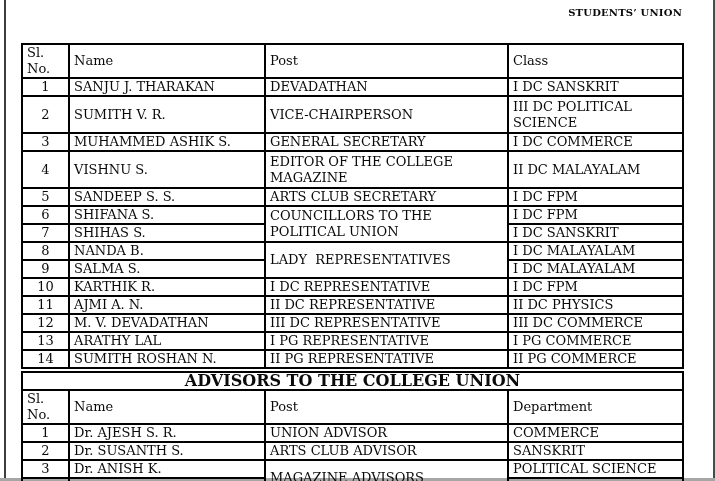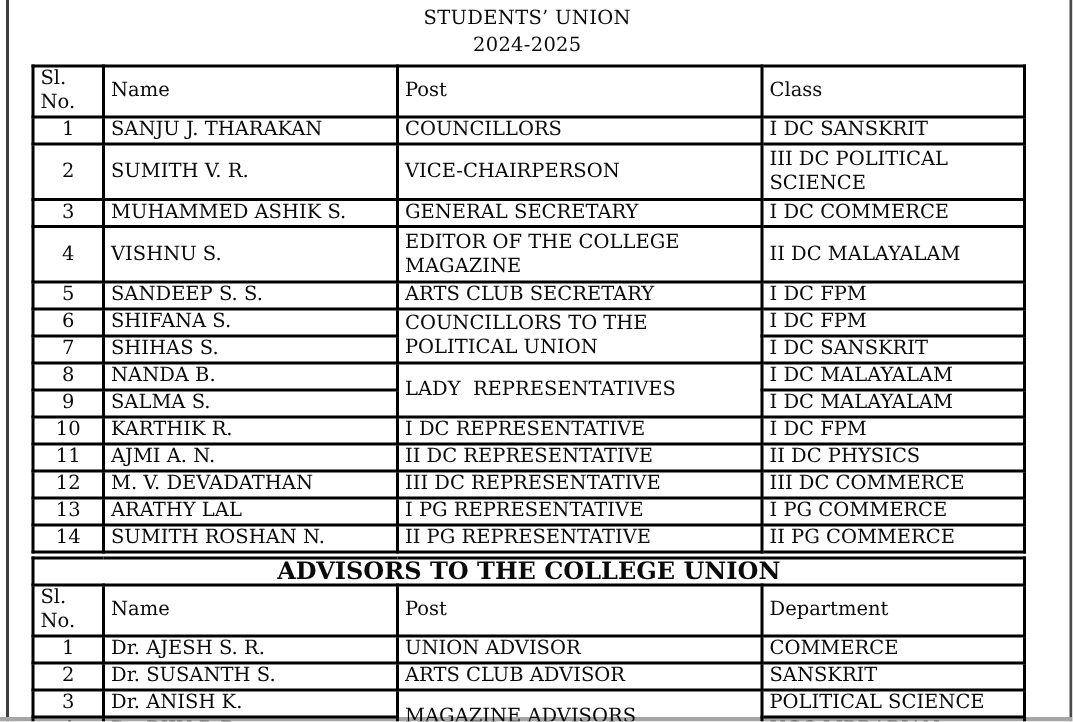--- a/index.html
+++ b/index.html
@@ -10,21 +10,21 @@
     color: #0a0a0a;
     font-family: "DejaVu Serif", "Liberation Serif", serif;
     overflow: hidden;
   }
   .edge-left  { position: absolute; left: 4px;  top: 0; width: 2px;  height: 100%; background: #3d3d3d; }
   .edge-right { position: absolute; right: 0;   top: 0; width: 2px;  height: 100%; background: #4a4a4a; }
   .edge-bottom{ position: absolute; left: 0; bottom: 0; width: 100%; height: 3px;  background: #a6a6a6; }
 
   .doc-title {
     position: absolute; top: 4px; left: 21px; width: 661px;
-    text-align: center; font-weight: normal; font-size: 13px; line-height: 18px;
+    text-align: right; font-weight: bold; font-size: 10px; line-height: 18px;
     letter-spacing: 0.2px;
   }
 
   table.doc-table {
     position: absolute; left: 21px;
     width: 661px;
     border-collapse: collapse;
     table-layout: fixed;
   }
   table.union    { top: 43px; }
@@ -52,41 +52,40 @@
 </head>
 <body>
 
 <div class="screen">
   <div class="edge-left"></div>
   <div class="edge-right"></div>
   <div class="edge-bottom"></div>
 
   <div class="doc-title">
     <div>STUDENTS’ UNION</div>
-    <div>2024-2025</div>
   </div>
 
   <table class="doc-table union">
     <colgroup>
       <col style="width:47px">
         <col style="width:196px">
         <col style="width:243px">
         <col style="width:175px">
     </colgroup>
     <tbody>
       <tr class="hdr">
         <th>Sl. No.</th>
         <th>Name</th>
         <th>Post</th>
         <th>Class</th>
       </tr>
       <tr>
         <td class="num">1</td>
         <td>SANJU J. THARAKAN</td>
-        <td>COUNCILLORS</td>
+        <td>DEVADATHAN</td>
         <td>I DC SANSKRIT</td>
       </tr>
       <tr class="tall">
         <td class="num">2</td>
         <td>SUMITH V. R.</td>
         <td>VICE-CHAIRPERSON</td>
         <td>III DC POLITICAL
 SCIENCE</td>
       </tr>
       <tr>

